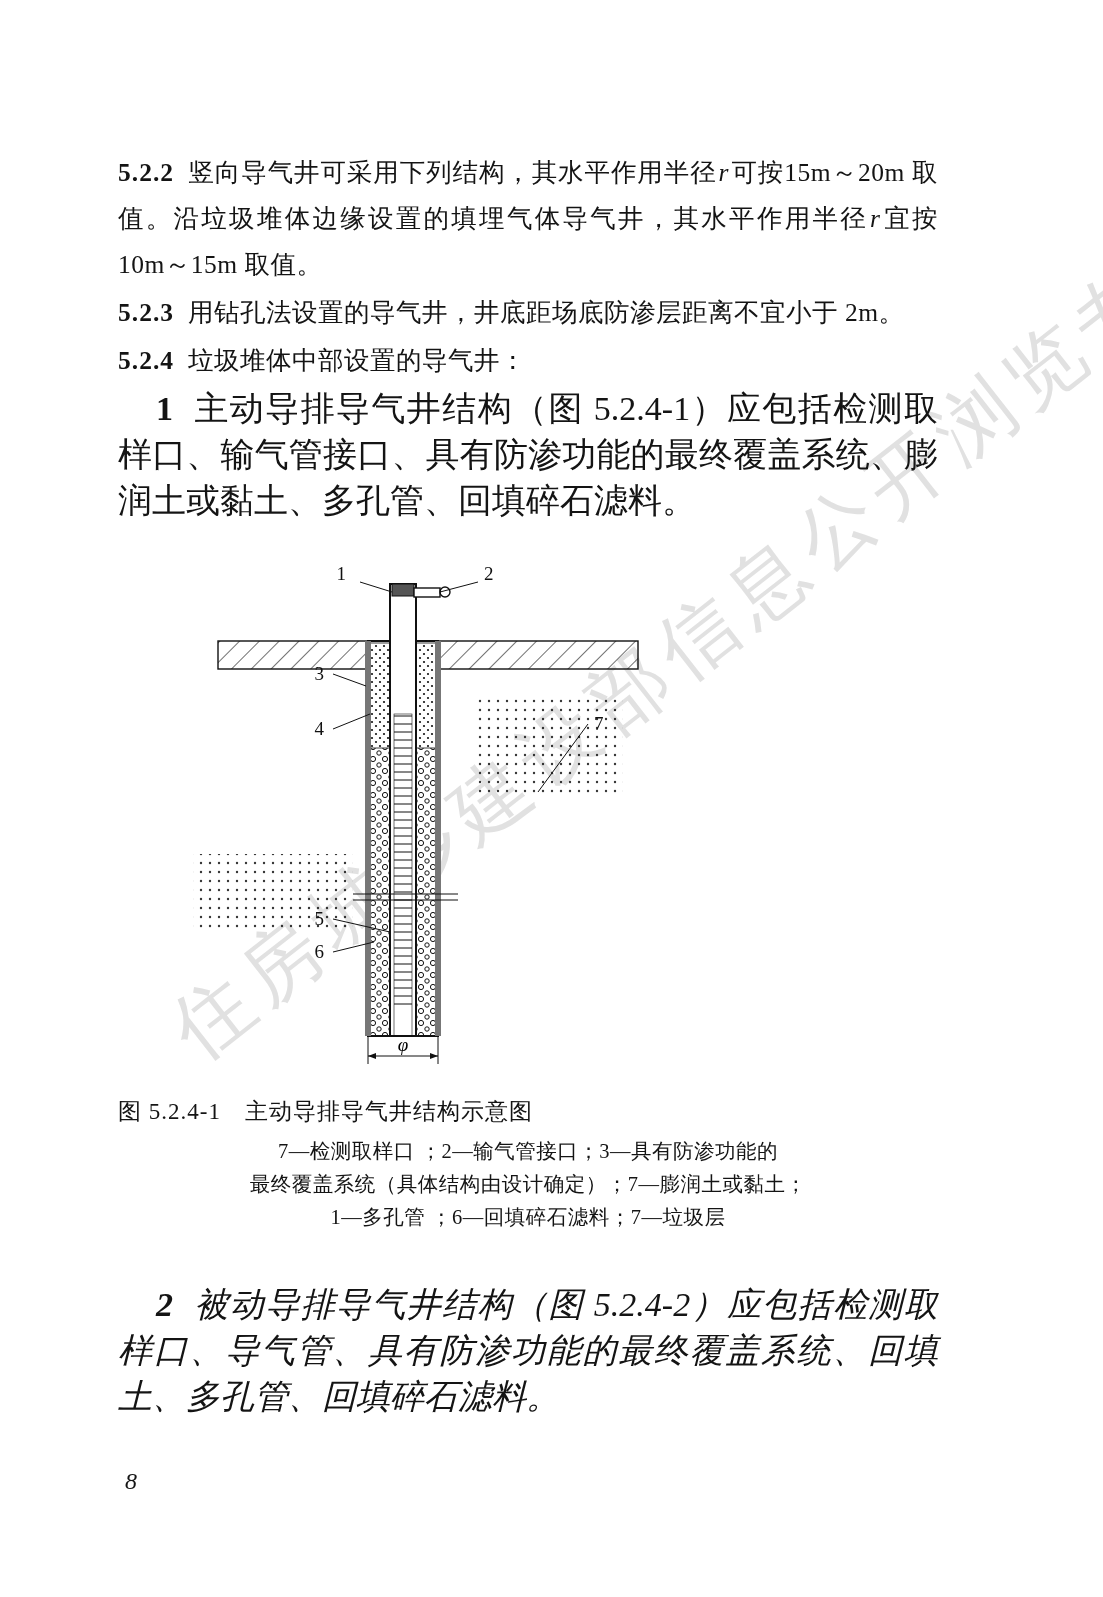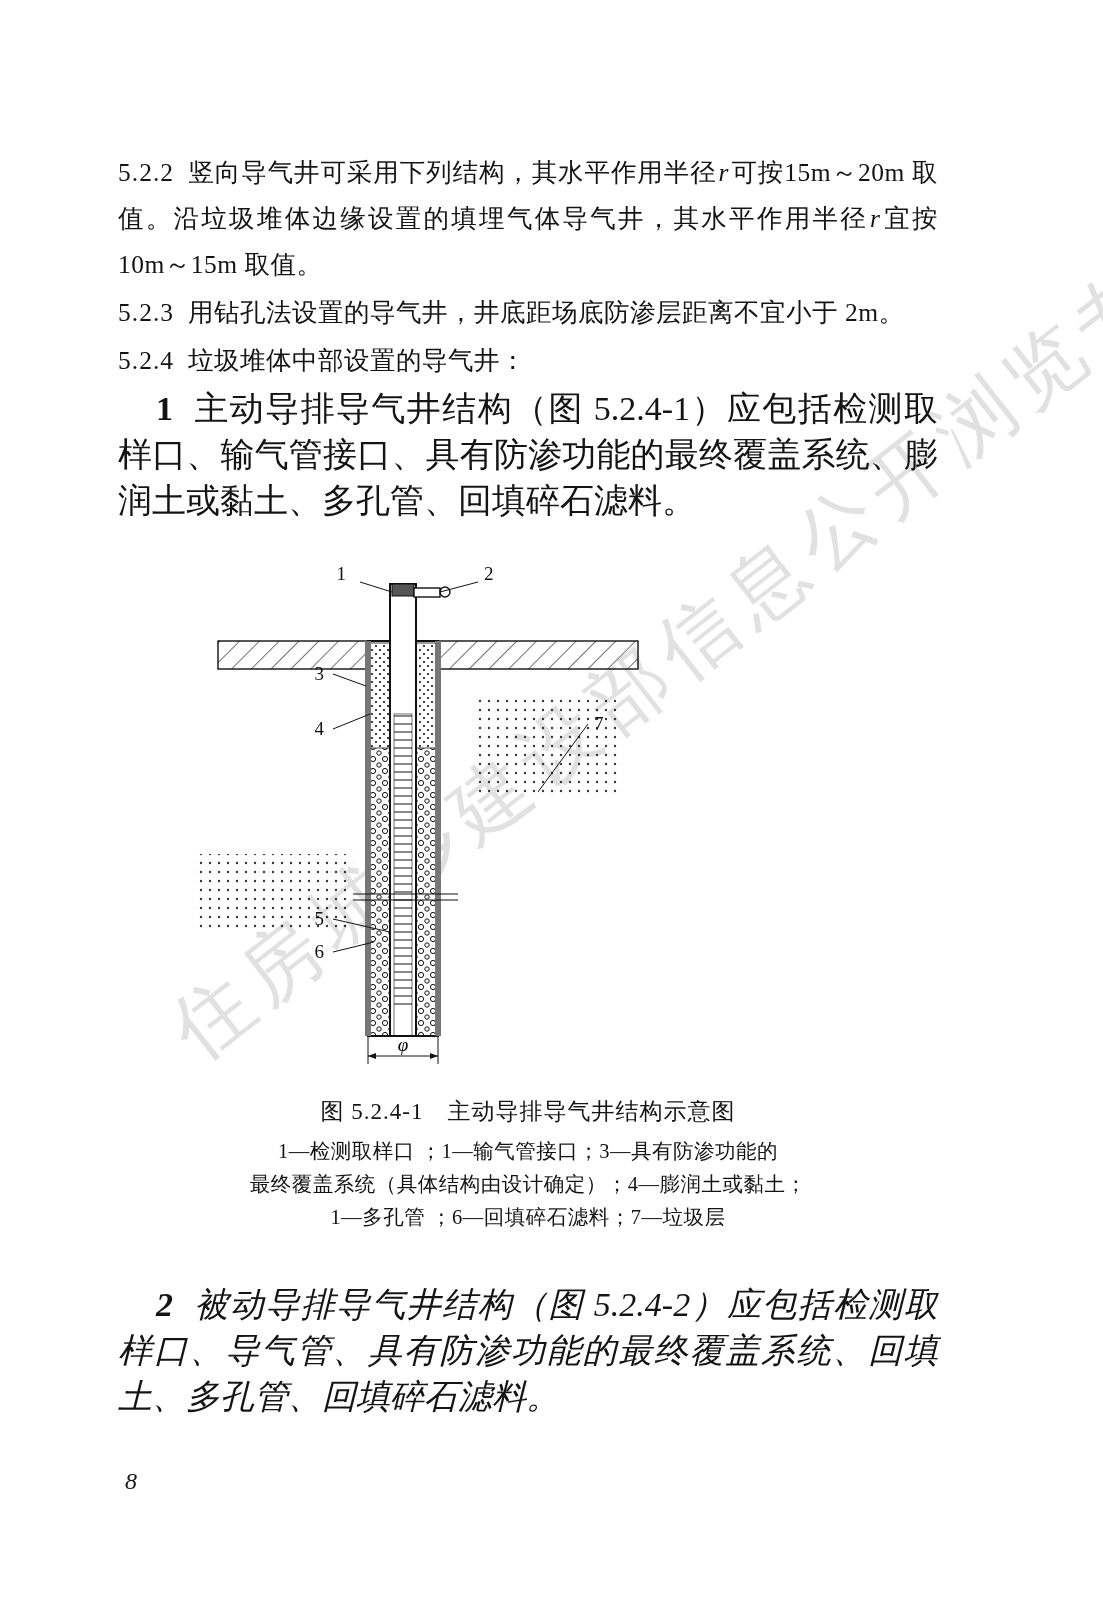--- a/index.html
+++ b/index.html
@@ -30,21 +30,21 @@
 
   
   .clause {
     font-size: 25.5px;
     line-height: 46px;
     letter-spacing: 0.5px;
     margin-bottom: 2px;
     text-align: justify;
   }
   .clause .num {
-    font-weight: normal;
+    font-weight: bold;
     letter-spacing: 1px;
     margin-right: 14px;
   }
   .clause .it {
     font-style: italic;
     font-family: "Liberation Serif", serif;
     padding: 0 2px;
   }
   .sub {
     font-size: 34px;
@@ -58,21 +58,21 @@
     margin-right: 20px;
   }
 
   
   .figure-wrap {
     position: relative;
     margin-top: 40px;
     height: 520px;
   }
   .fig-caption {
-    text-align: center;
+    text-align: left;
     font-size: 23px;
     margin-top: 12px;
     letter-spacing: 1px;
   }
   .fig-legend {
     text-align: center;
     font-size: 20.5px;
     line-height: 33px;
     margin-top: 8px;
     letter-spacing: 0.5px;
@@ -264,22 +264,22 @@
           <text x="206" y="171" text-anchor="end">4</text>
           <text x="206" y="361" text-anchor="end">5</text>
           <text x="206" y="394" text-anchor="end">6</text>
           <text x="476" y="166">7</text>
         </g>
       </svg>
     </div>
 
     <div class="fig-caption">图 5.2.4-1　主动导排导气井结构示意图</div>
     <div class="fig-legend">
-      <div>1—检测取样口 ；1—输气管接口；3—具有防渗功能的</div>
-      <div>最终覆盖系统（具体结构由设计确定）；4—膨润土或黏土；</div>
+      <div>7—检测取样口 ；2—输气管接口；3—具有防渗功能的</div>
+      <div>最终覆盖系统（具体结构由设计确定）；7—膨润土或黏土；</div>
       <div>1—多孔管 ；6—回填碎石滤料；7—垃圾层</div>
     </div>
 
     <div class="sub" style="margin-top:48px;font-style:italic;">
       <span class="idx">2</span><span>被动导排导气井结构（图 5.2.4-2）应包括检测取样口、导气管、具有防渗功能的最终覆盖系统、回填土、多孔管、回填碎石滤料。</span>
     </div>
 
   </div>
 
   <div class="folio">8</div>

